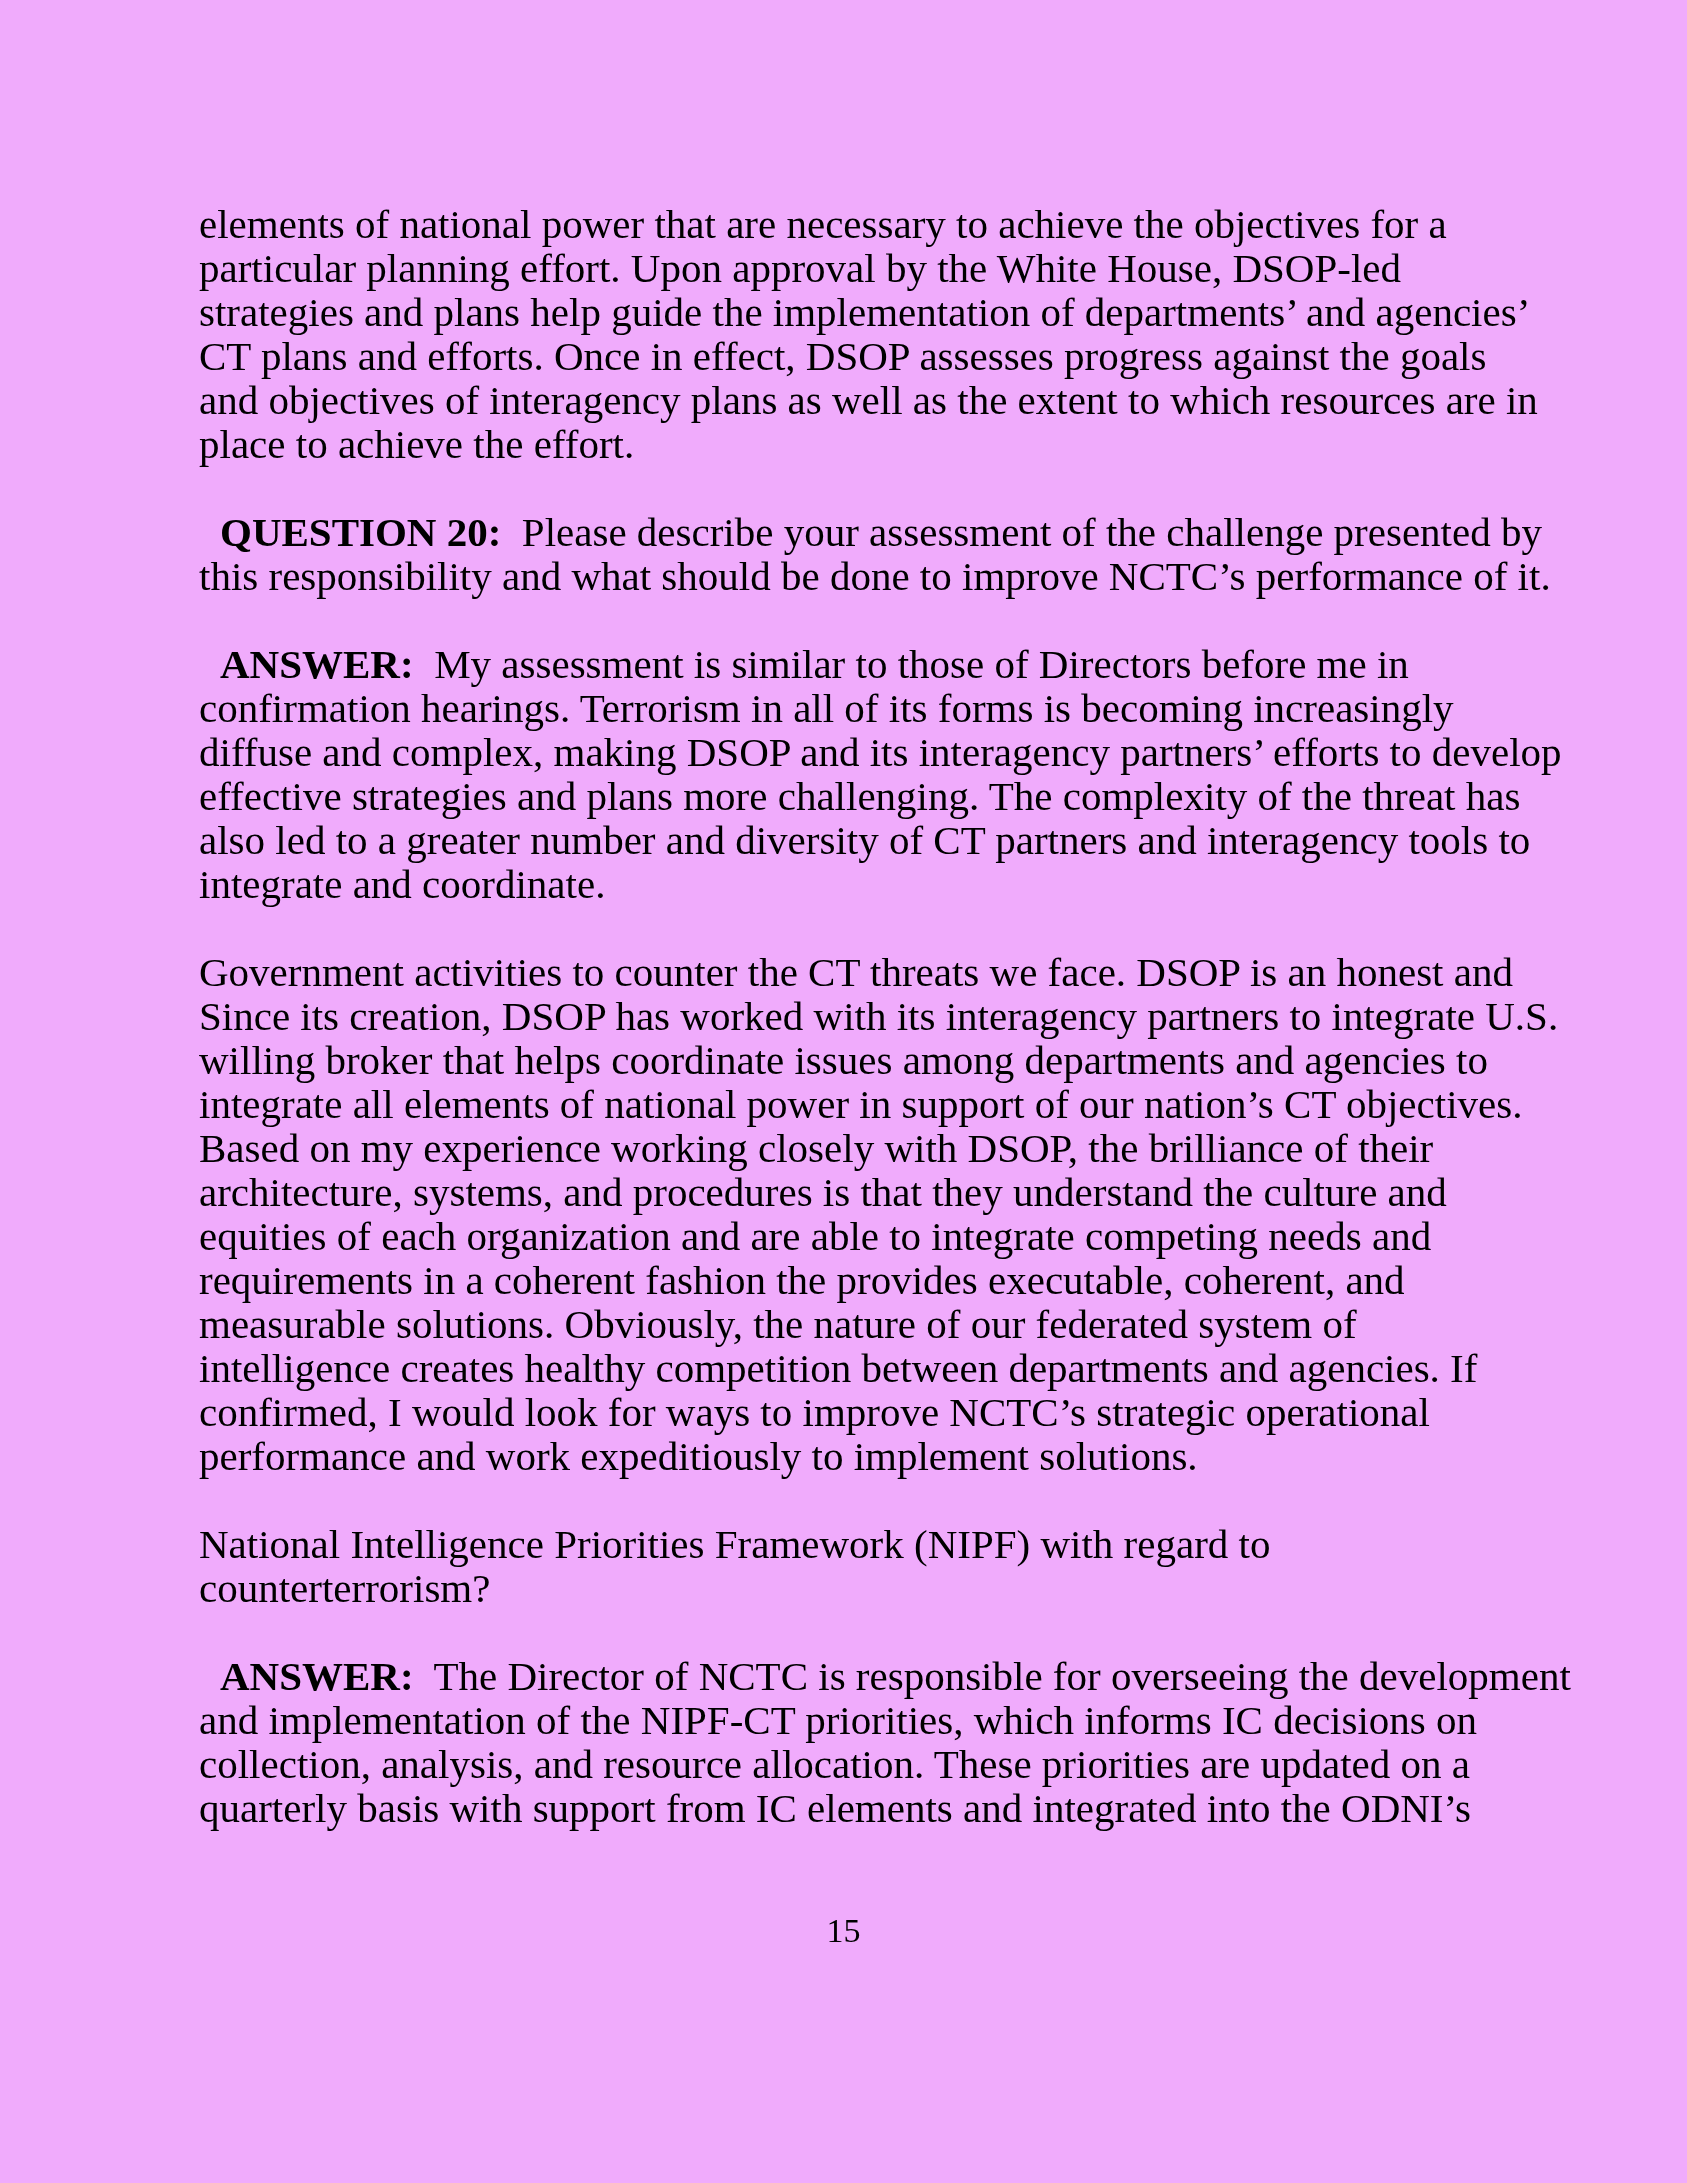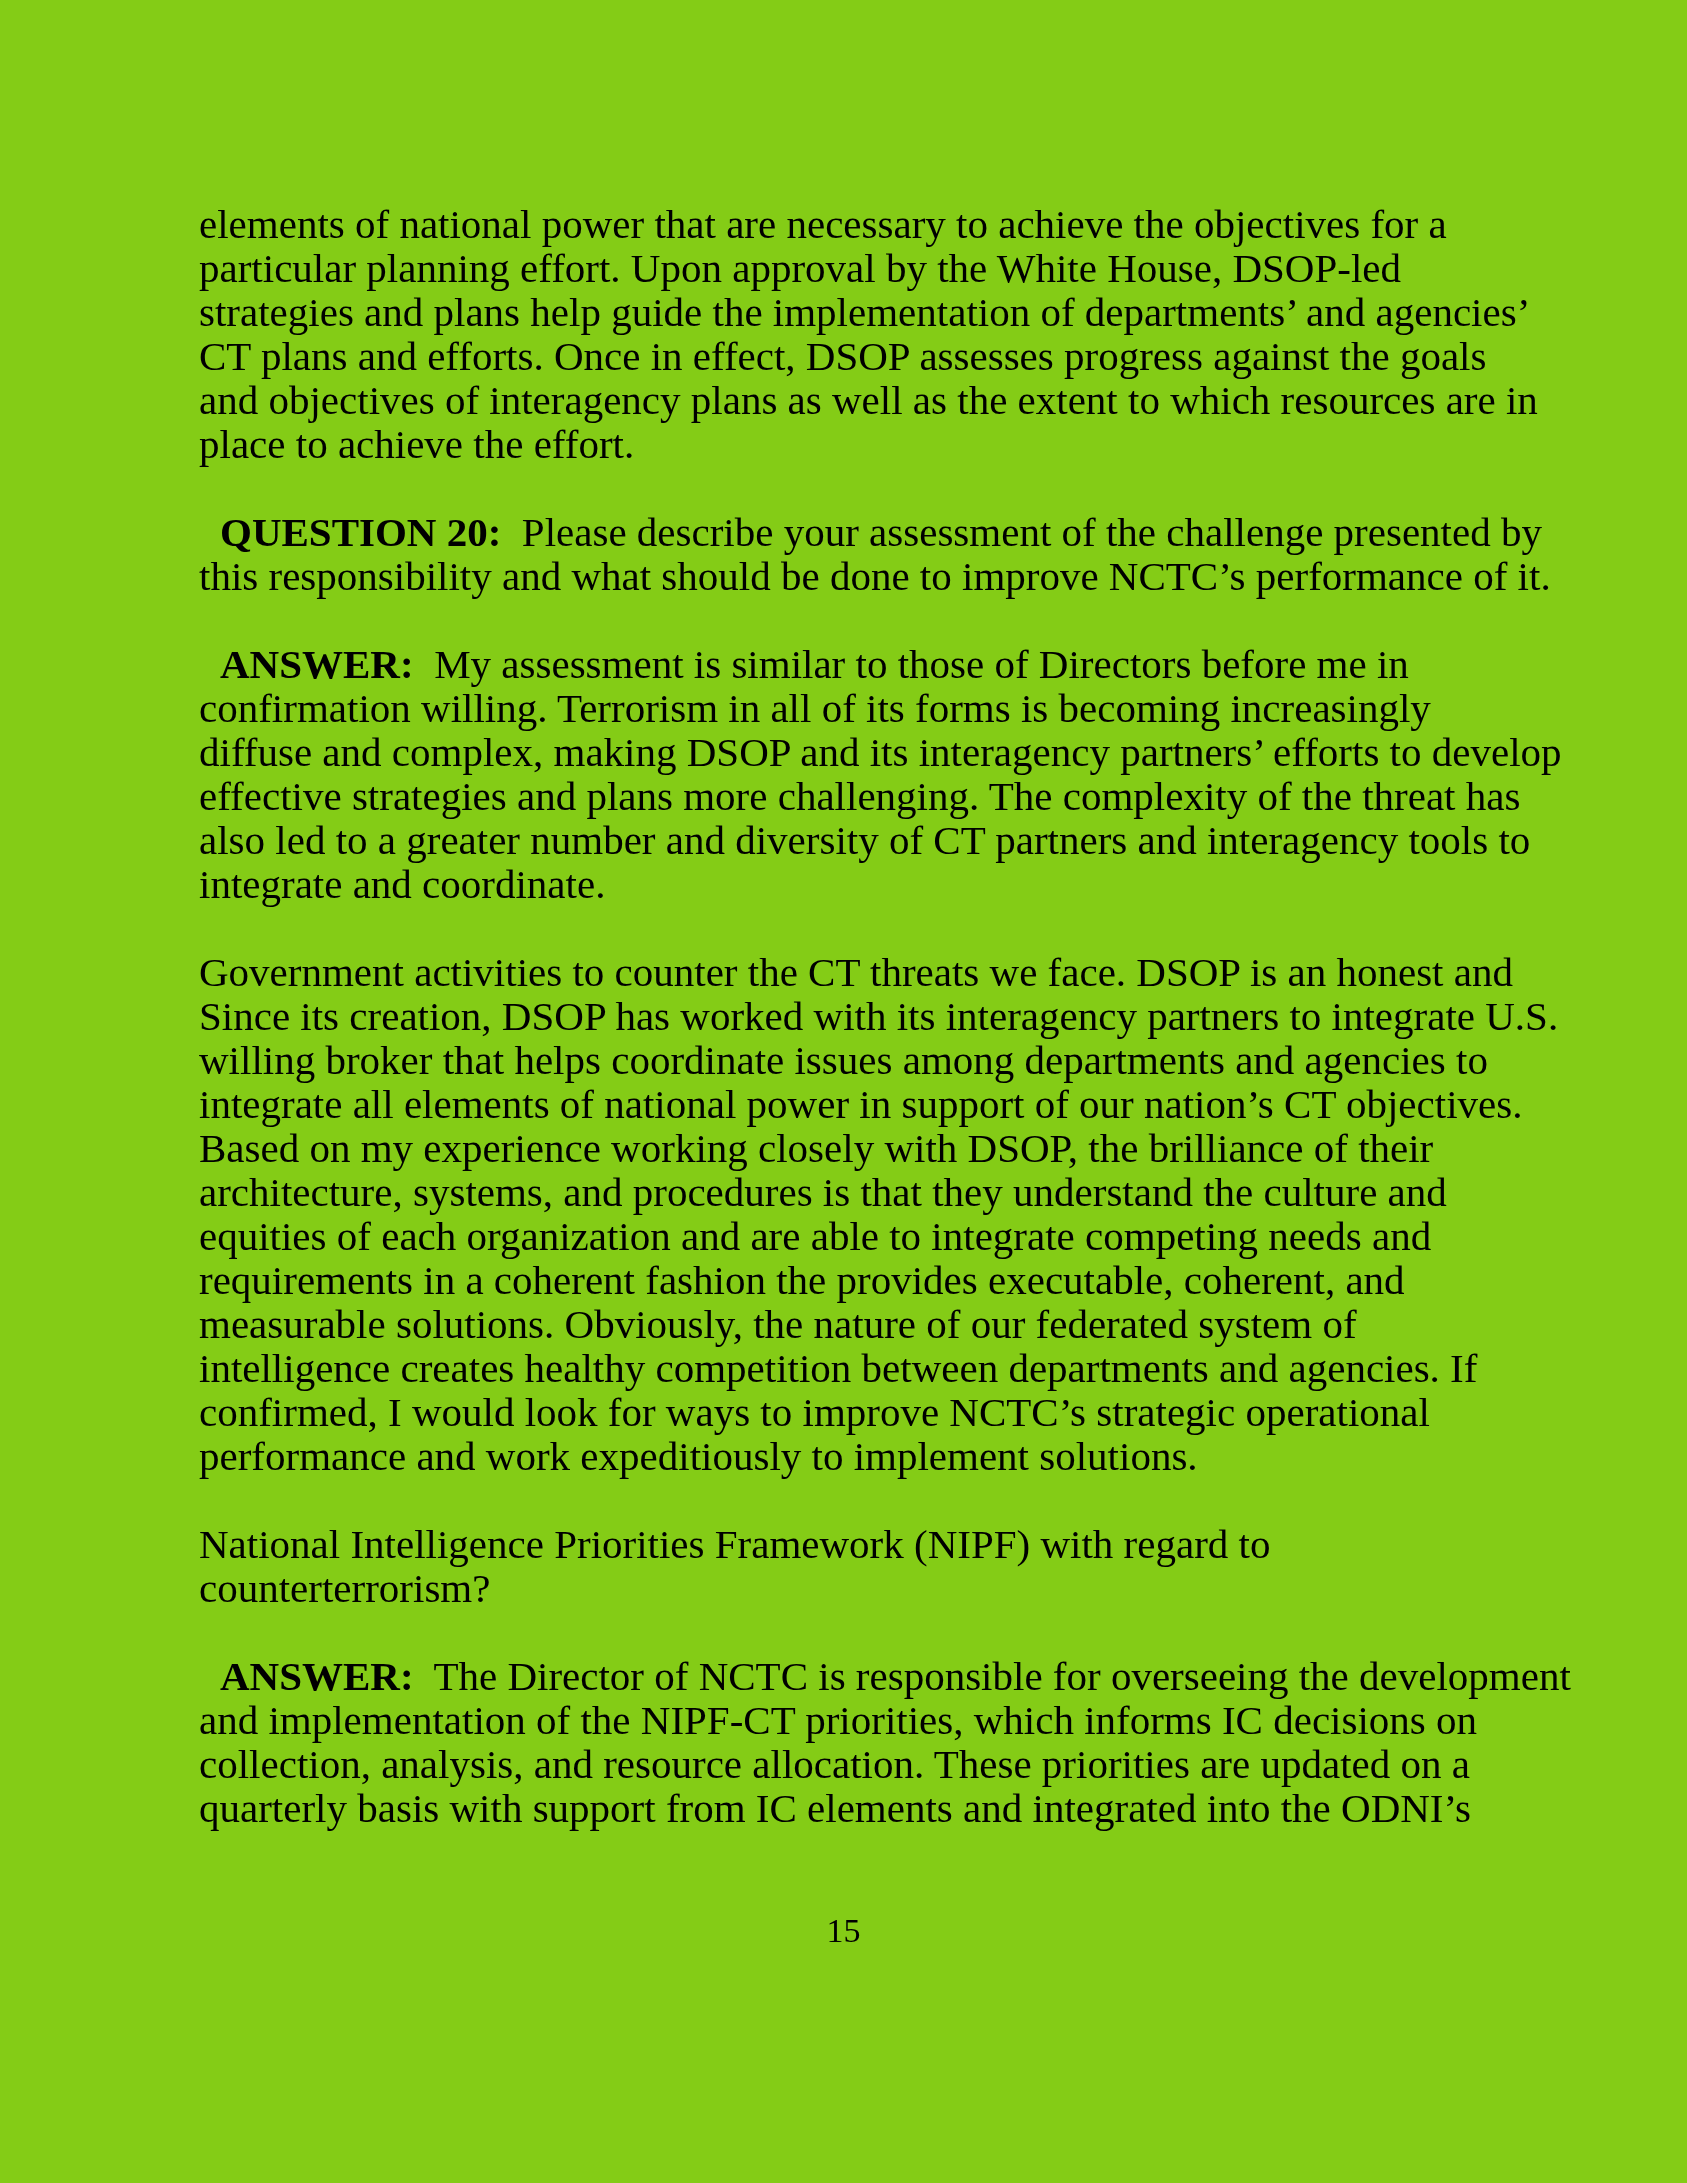--- a/index.html
+++ b/index.html
@@ -14,21 +14,21 @@
       overflow: hidden;
       font-family: "Liberation Serif", "DejaVu Serif", serif;
       color: #000000;
     }
     .page {
       position: absolute;
       left: 0;
       top: 0;
       width: 1687px;
       height: 2183px;
-      background: #84cc16;
+      background: #f0abfc;
     }
     .body-text {
       position: absolute;
       left: 199px;
       top: 202px; 
       width: 1323px;
       font-size: 41px;
       line-height: 44px;
       white-space: nowrap;
     }
@@ -71,21 +71,21 @@
       <span class="line">place to achieve the effort.</span>
     </div>
 
     <div class="block">
       <span class="line"><span class="label">QUESTION 20:</span><span style="white-space:pre">  Please describe your assessment of the challenge presented by</span></span>
       <span class="line">this responsibility and what should be done to improve NCTC’s performance of it.</span>
     </div>
 
     <div class="block">
       <span class="line"><span class="label">ANSWER:</span><span style="white-space:pre">  My assessment is similar to those of Directors before me in</span></span>
-      <span class="line">confirmation willing.  Terrorism in all of its forms is becoming increasingly</span>
+      <span class="line">confirmation hearings.  Terrorism in all of its forms is becoming increasingly</span>
       <span class="line">diffuse and complex, making DSOP and its interagency partners’ efforts to develop</span>
       <span class="line">effective strategies and plans more challenging.  The complexity of the threat has</span>
       <span class="line">also led to a greater number and diversity of CT partners and interagency tools to</span>
       <span class="line">integrate and coordinate.</span>
     </div>
 
     <div class="block">
       <span class="line">Government activities to counter the CT threats we face.  DSOP is an honest and</span>
       <span class="line">Since its creation, DSOP has worked with its interagency partners to integrate U.S.</span>
       <span class="line">willing broker that helps coordinate issues among departments and agencies to</span>

